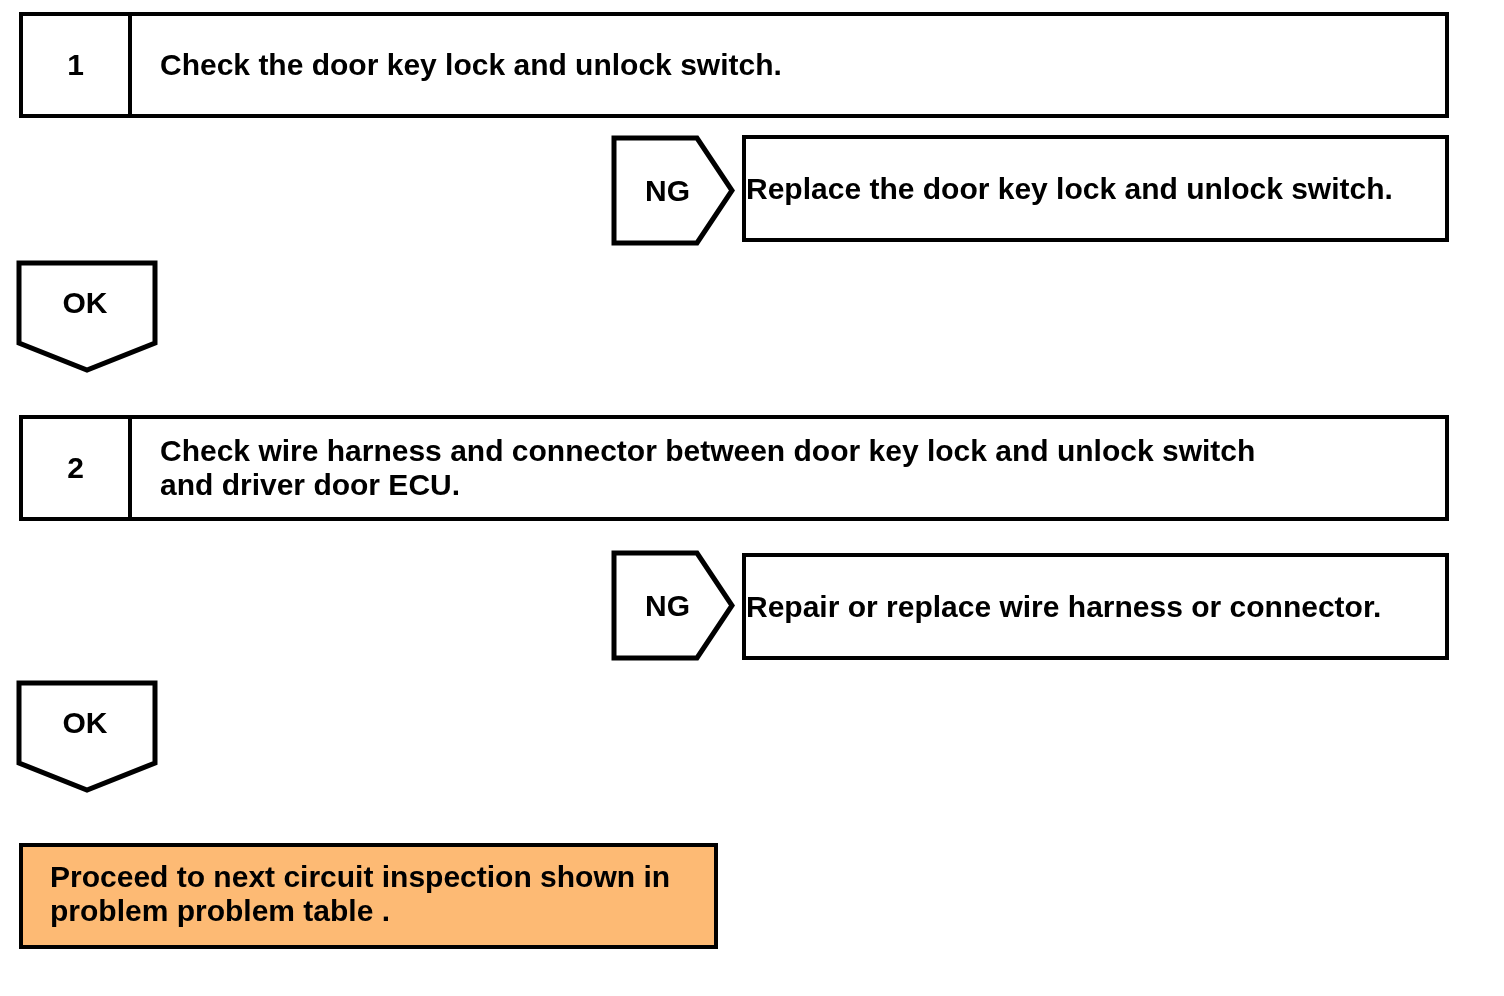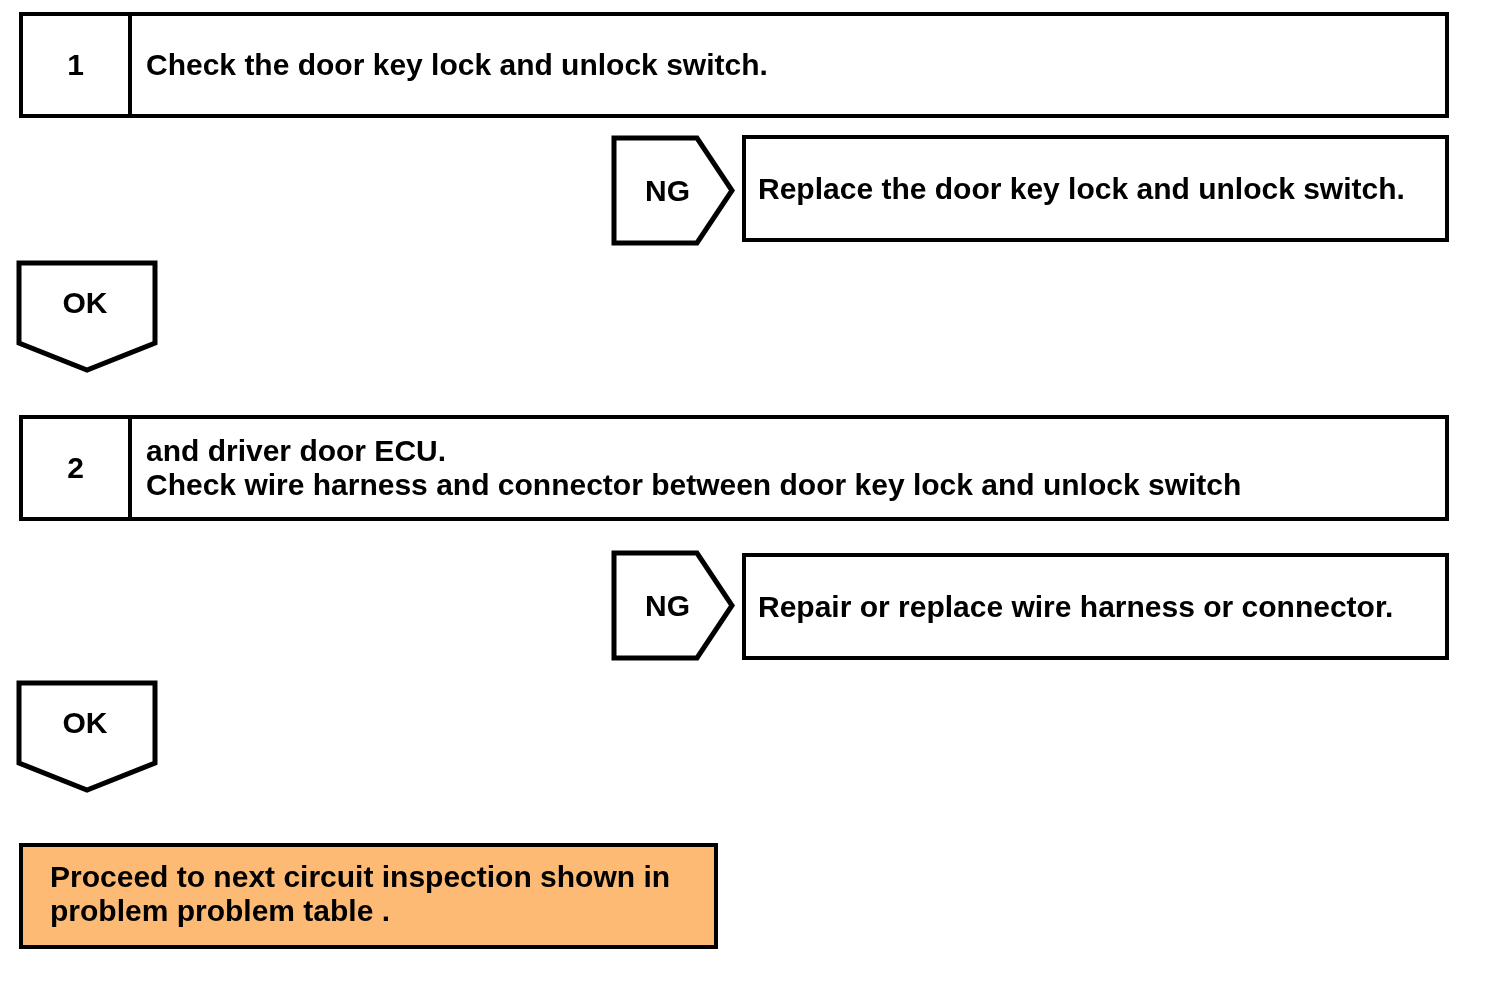--- a/index.html
+++ b/index.html
@@ -31,21 +31,21 @@
     align-items: center;
     justify-content: center;
     font-size: 30px;
     flex-shrink: 0;
   }
   .text-cell {
     flex: 1;
     display: flex;
     flex-direction: column;
     justify-content: center;
-    padding-left: 14px;
+    padding-left: 28px;
     padding-right: 8px;
     font-size: 30px;
     line-height: 34px;
   }
   .line { white-space: nowrap; }
   .shape { position: absolute; }
   .shape svg { display: block; }
   .shape-label {
     position: absolute;
     display: flex;
@@ -55,21 +55,20 @@
   }
   .ng-label { left: 15px; top: 3px; width: 83px; height: 105px; }
   .ok-label { left: 1px; top: 3px; width: 136px; height: 80px; }
   .result-box {
     position: absolute;
     box-sizing: border-box;
     border: 4px solid #000;
     background: #fff;
     display: flex;
     align-items: center;
-    padding-left: 12px;
     padding-right: 8px;
     font-size: 30px;
   }
   .final-box {
     position: absolute;
     box-sizing: border-box;
     border: 4px solid #000;
     background: #fdba74;
     padding: 13px 8px 0 27px;
     font-size: 30px;
@@ -102,22 +101,22 @@
   <div class="shape" style="left:16px; top:260px; width:142px; height:115px;">
     <svg width="142" height="115" viewBox="0 0 142 115">
       <polygon points="3,3 139,3 139,83 71,110 3,83" fill="#ffffff" stroke="#000000" stroke-width="5" stroke-linejoin="miter"></polygon>
     </svg>
     <span class="shape-label ok-label">OK</span>
   </div>
 
   <div class="step-box" style="left:19px; top:415px; width:1430px; height:106px;">
     <div class="num-cell">2</div>
     <div class="text-cell">
+      <div class="line">Check wire harness and connector between door key lock and unlock switch</div>
       <div class="line">and driver door ECU.</div>
-      <div class="line">Check wire harness and connector between door key lock and unlock switch</div>
     </div>
   </div>
 
   <div class="shape" style="left:611px; top:550px; width:124px; height:111px;">
     <svg width="124" height="111" viewBox="0 0 124 111">
       <polygon points="3,3 86,3 121,55.5 86,108 3,108" fill="#ffffff" stroke="#000000" stroke-width="5" stroke-linejoin="miter"></polygon>
     </svg>
     <span class="shape-label ng-label">NG</span>
   </div>
 

